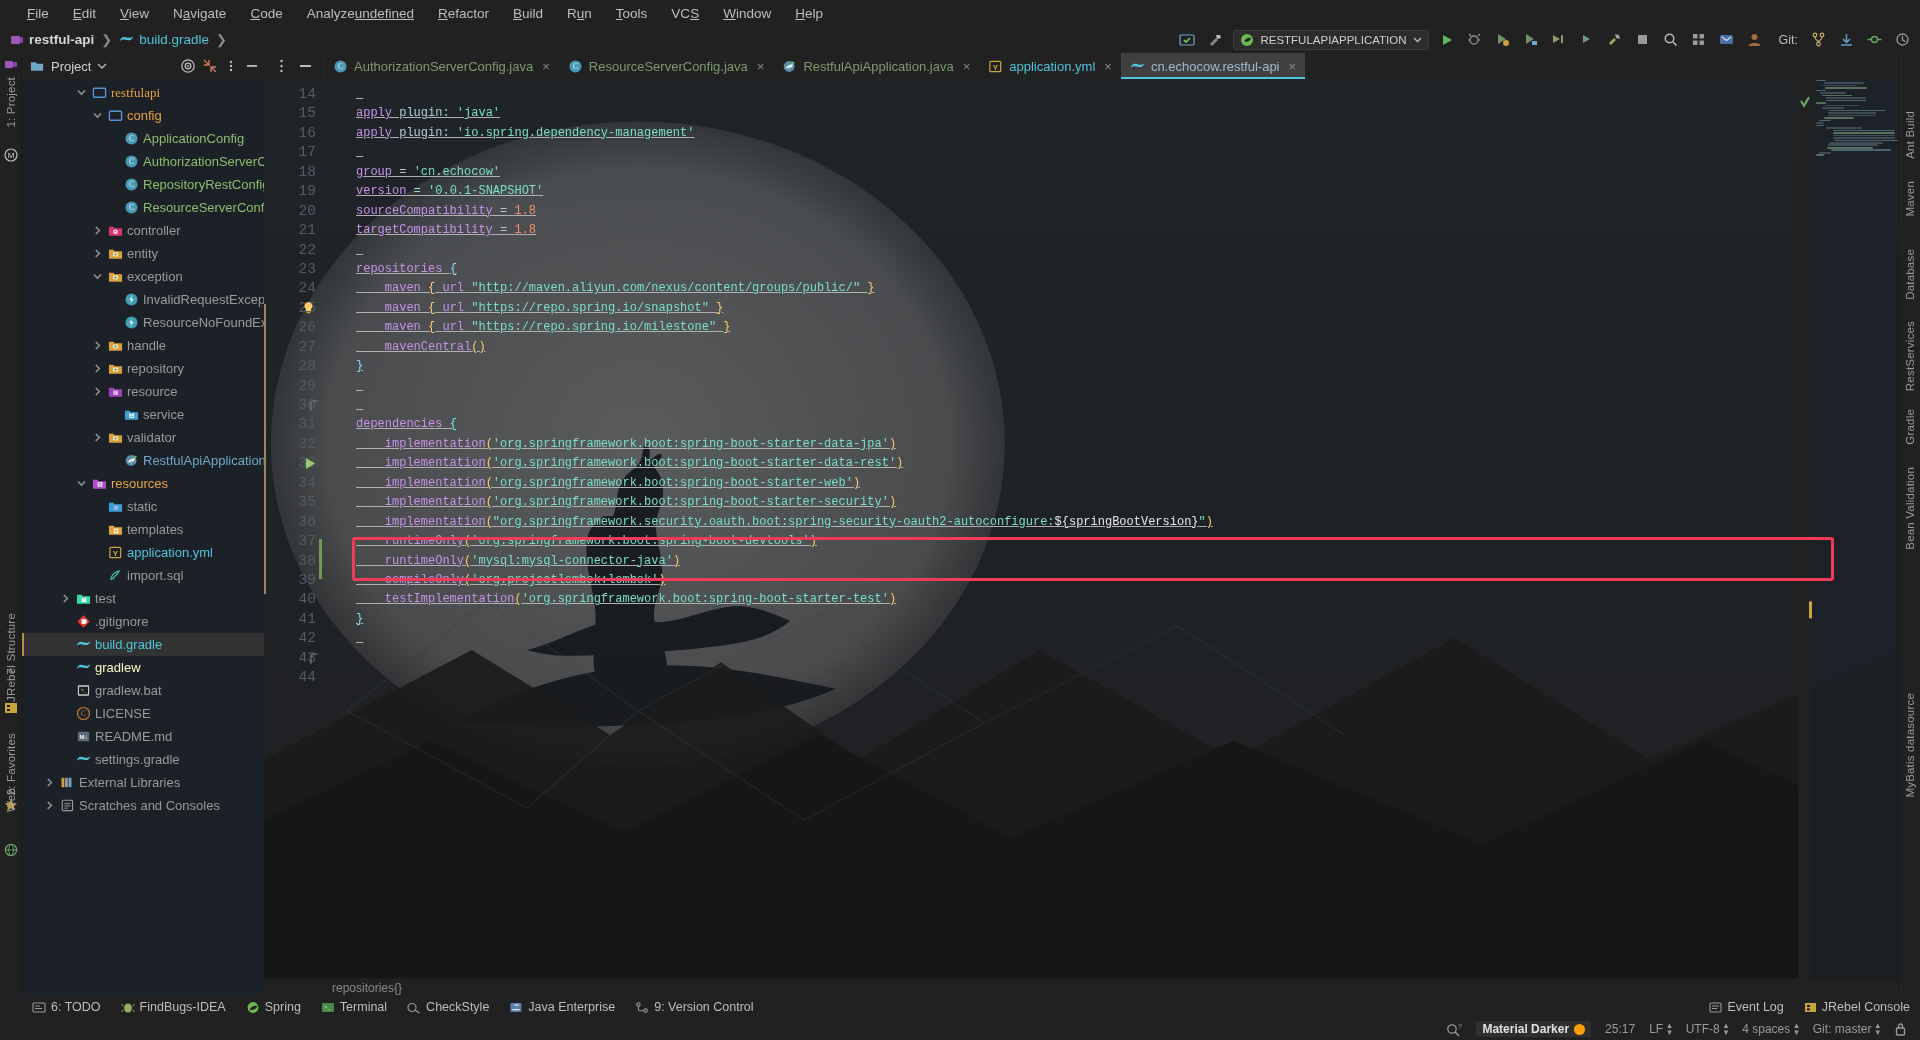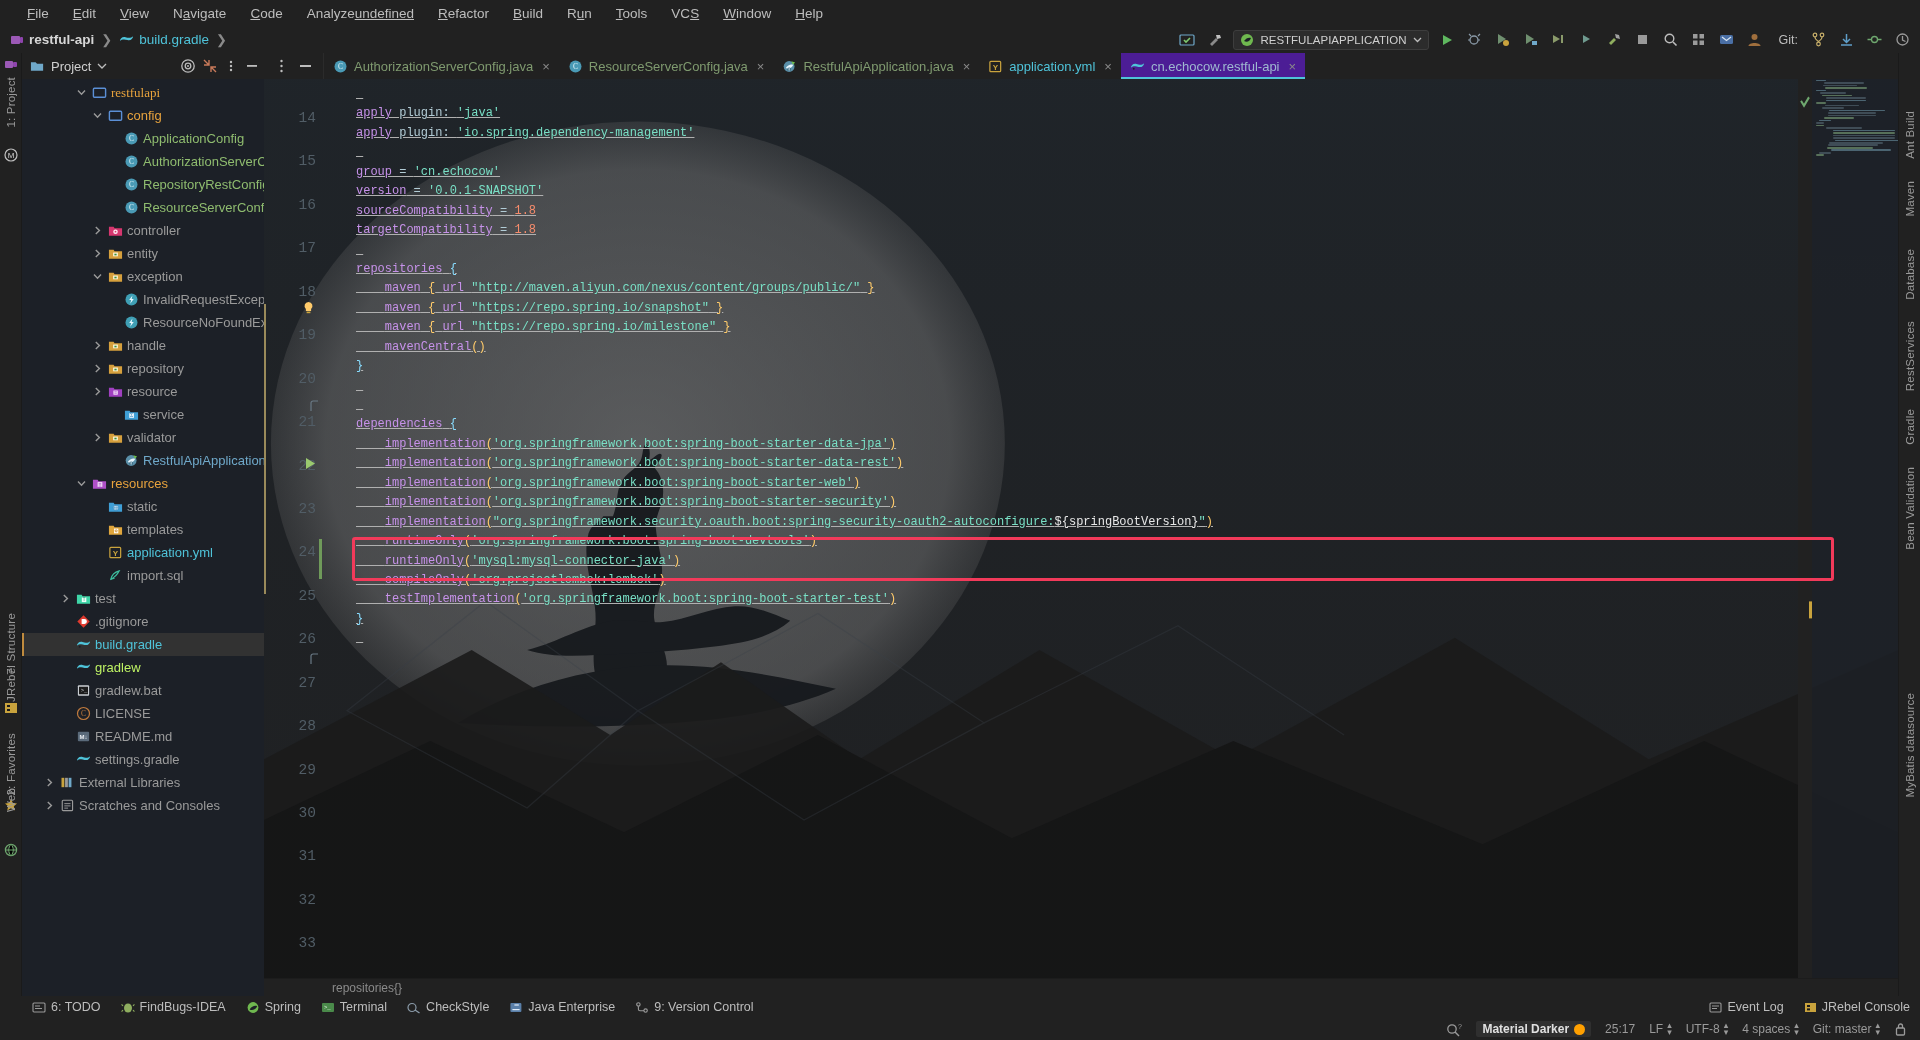--- a/index.html
+++ b/index.html
@@ -54,33 +54,33 @@
   .tw { width:14px;height:14px;flex:none;display:flex;align-items:center;justify-content:center;color:#9a9a9a;font-size:9px;}
   .ticon { width:15px;height:15px;flex:none; }
   .tlabel { font-size:13px; }
 
   
   .editor { flex:1; display:flex; flex-direction:column; min-width:0; background:#212121; position:relative; }
   .tabsrow { height:26px; background:#212121; display:flex; align-items:stretch; flex:none; position:relative; }
   .tabctl { width:60px; display:flex; align-items:center; justify-content:center; gap:10px; border-right:1px solid #2b2b2b; flex:none; }
   .etab { display:flex;align-items:center;gap:6px; padding:0 9px; font-size:13px; color:#7f9a6f; position:relative; white-space:nowrap; cursor:default; }
   .etab .x { color:#8a8a8a; font-size:13px; margin-left:3px; }
-  .etab.active { background:#4c1d95; }
+  .etab.active { background:#404040; }
   .etab.active::after { content:""; position:absolute; left:0;right:0;bottom:0;height:2px;background:#4fc3d9; }
   .etab.yml { color:#4fc3d9; }
   .etab.blue { color:#9fb9d0; }
 
   .codewrap { flex:1; display:flex; min-height:0; position:relative; overflow:hidden; background:#212121; }
 
   
   .bgart { position:absolute; inset:0; overflow:hidden; pointer-events:none; }
 
   .gutter { width:62px; flex:none; text-align:right; position:relative; z-index:2;
             font-family:"Liberation Mono", monospace; font-size:14.5px; color:#515d66; padding-top:6px; }
-  .gline { height:19.45px; line-height:19.45px; padding-right:10px; position:relative;margin-top:24px; }
+  .gline { height:19.45px; line-height:19.45px; padding-right:10px; position:relative; }
   .annot { width:26px; flex:none; position:relative; z-index:2; padding-top:6px; }
   .aline { height:19.45px; position:relative; }
 
   .code { flex:1; position:relative; z-index:2; font-family:"Liberation Mono", monospace;
           font-size:12px; padding-top:6px; min-width:0; overflow:hidden;text-decoration:underline; }
   .cline { height:19.45px; line-height:19.45px; white-space:pre; padding-left:4px; }
 
   .k { color:#c792ea; }      
   .s { color:#79e0c6; }      
   .n { color:#f78c6c; }      
@@ -656,21 +656,21 @@
             <span class="tlabel" style="color: rgb(79, 195, 217);">build.gradle</span>
           </div>
           <div class="trow" style="padding-left: 36px;">
             <span class="tw"></span>
             <span class="ticon">
               <svg width="15" height="15" viewBox="0 0 16 16">
                 <path d="M1 9.4 c0 -3 3 -5 6 -4 c3 1 6 1 8 -1 c0 3 -3 5 -6 4 c-3 -1 -6 -1 -8 1z" fill="#4fc3d9"></path>
                 <circle cx="4" cy="10.4" r="1" fill="#1c2027"></circle>
               </svg>
             </span>
-            <span class="tlabel" style="color: #bef264;">gradlew</span>
+            <span class="tlabel" style="color: #fef9c3;">gradlew</span>
           </div>
           <div class="trow" style="padding-left: 36px;">
             <span class="tw"></span>
             <span class="ticon">
               <svg width="15" height="15" viewBox="0 0 16 16">
                 <rect x="2" y="2.5" width="12" height="11" rx="1" fill="#c9cdd2"></rect>
                 <rect x="3.2" y="4" width="9.6" height="8" fill="#1c1c1c"></rect>
                 <text x="5" y="10" font-size="6" fill="#c9cdd2" font-family="Liberation Mono">&gt;_</text>
               </svg>
             </span>

